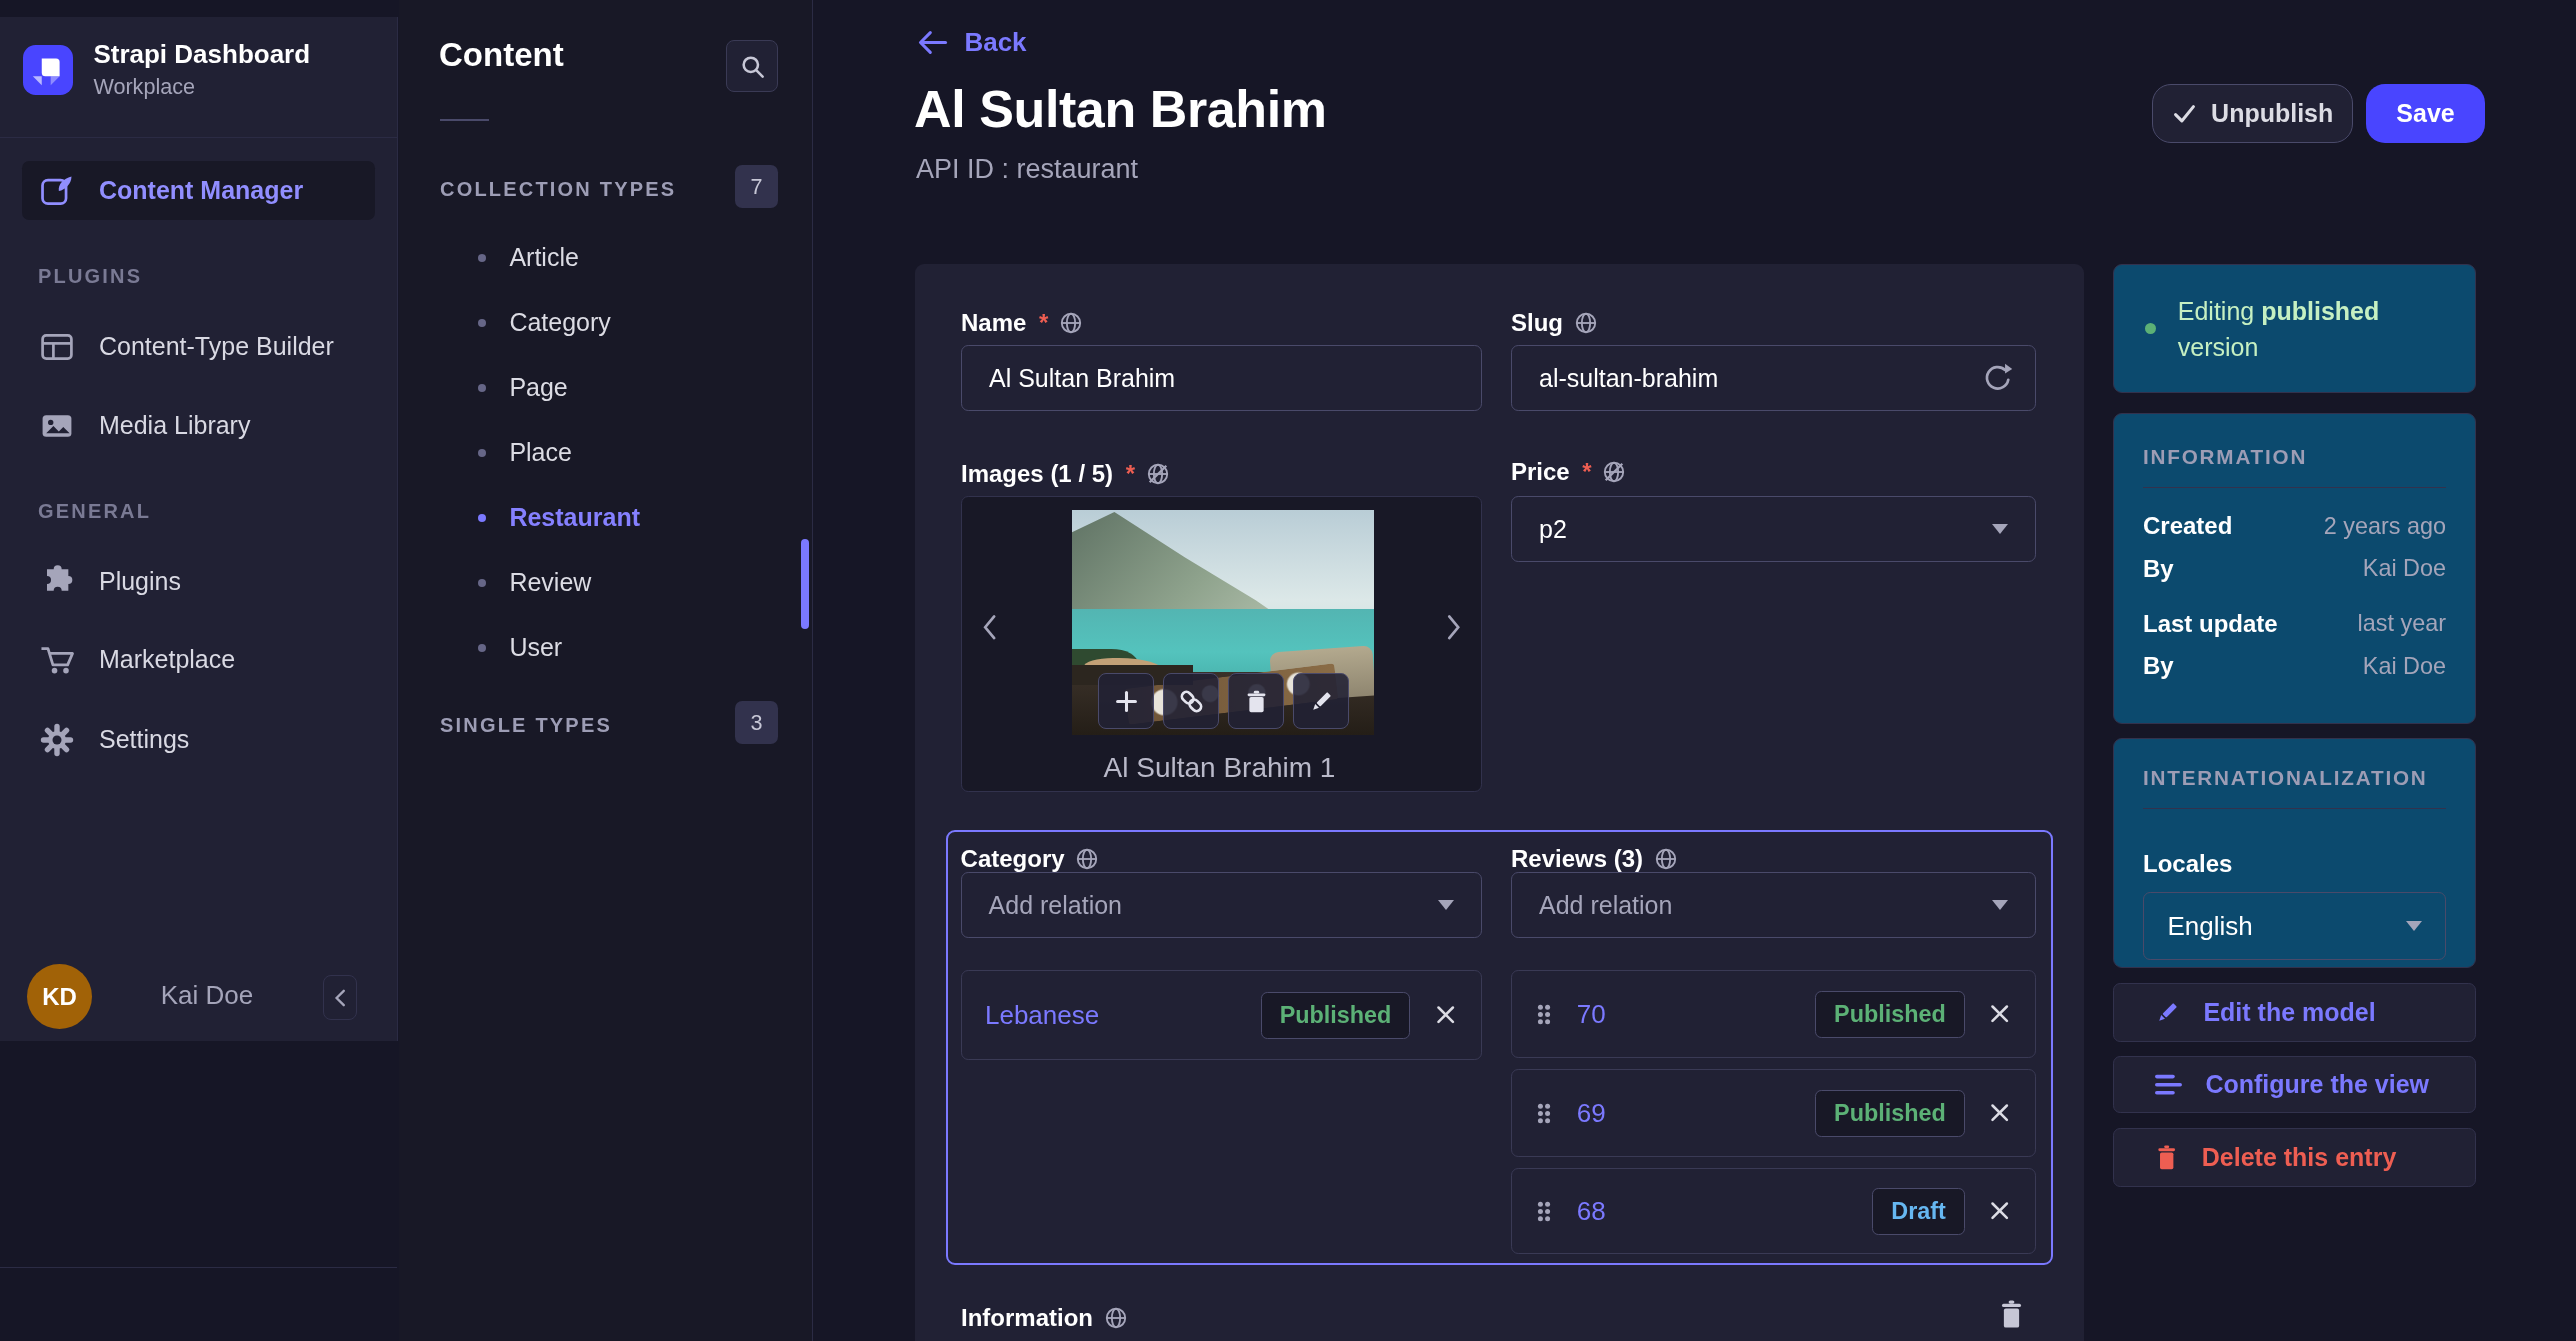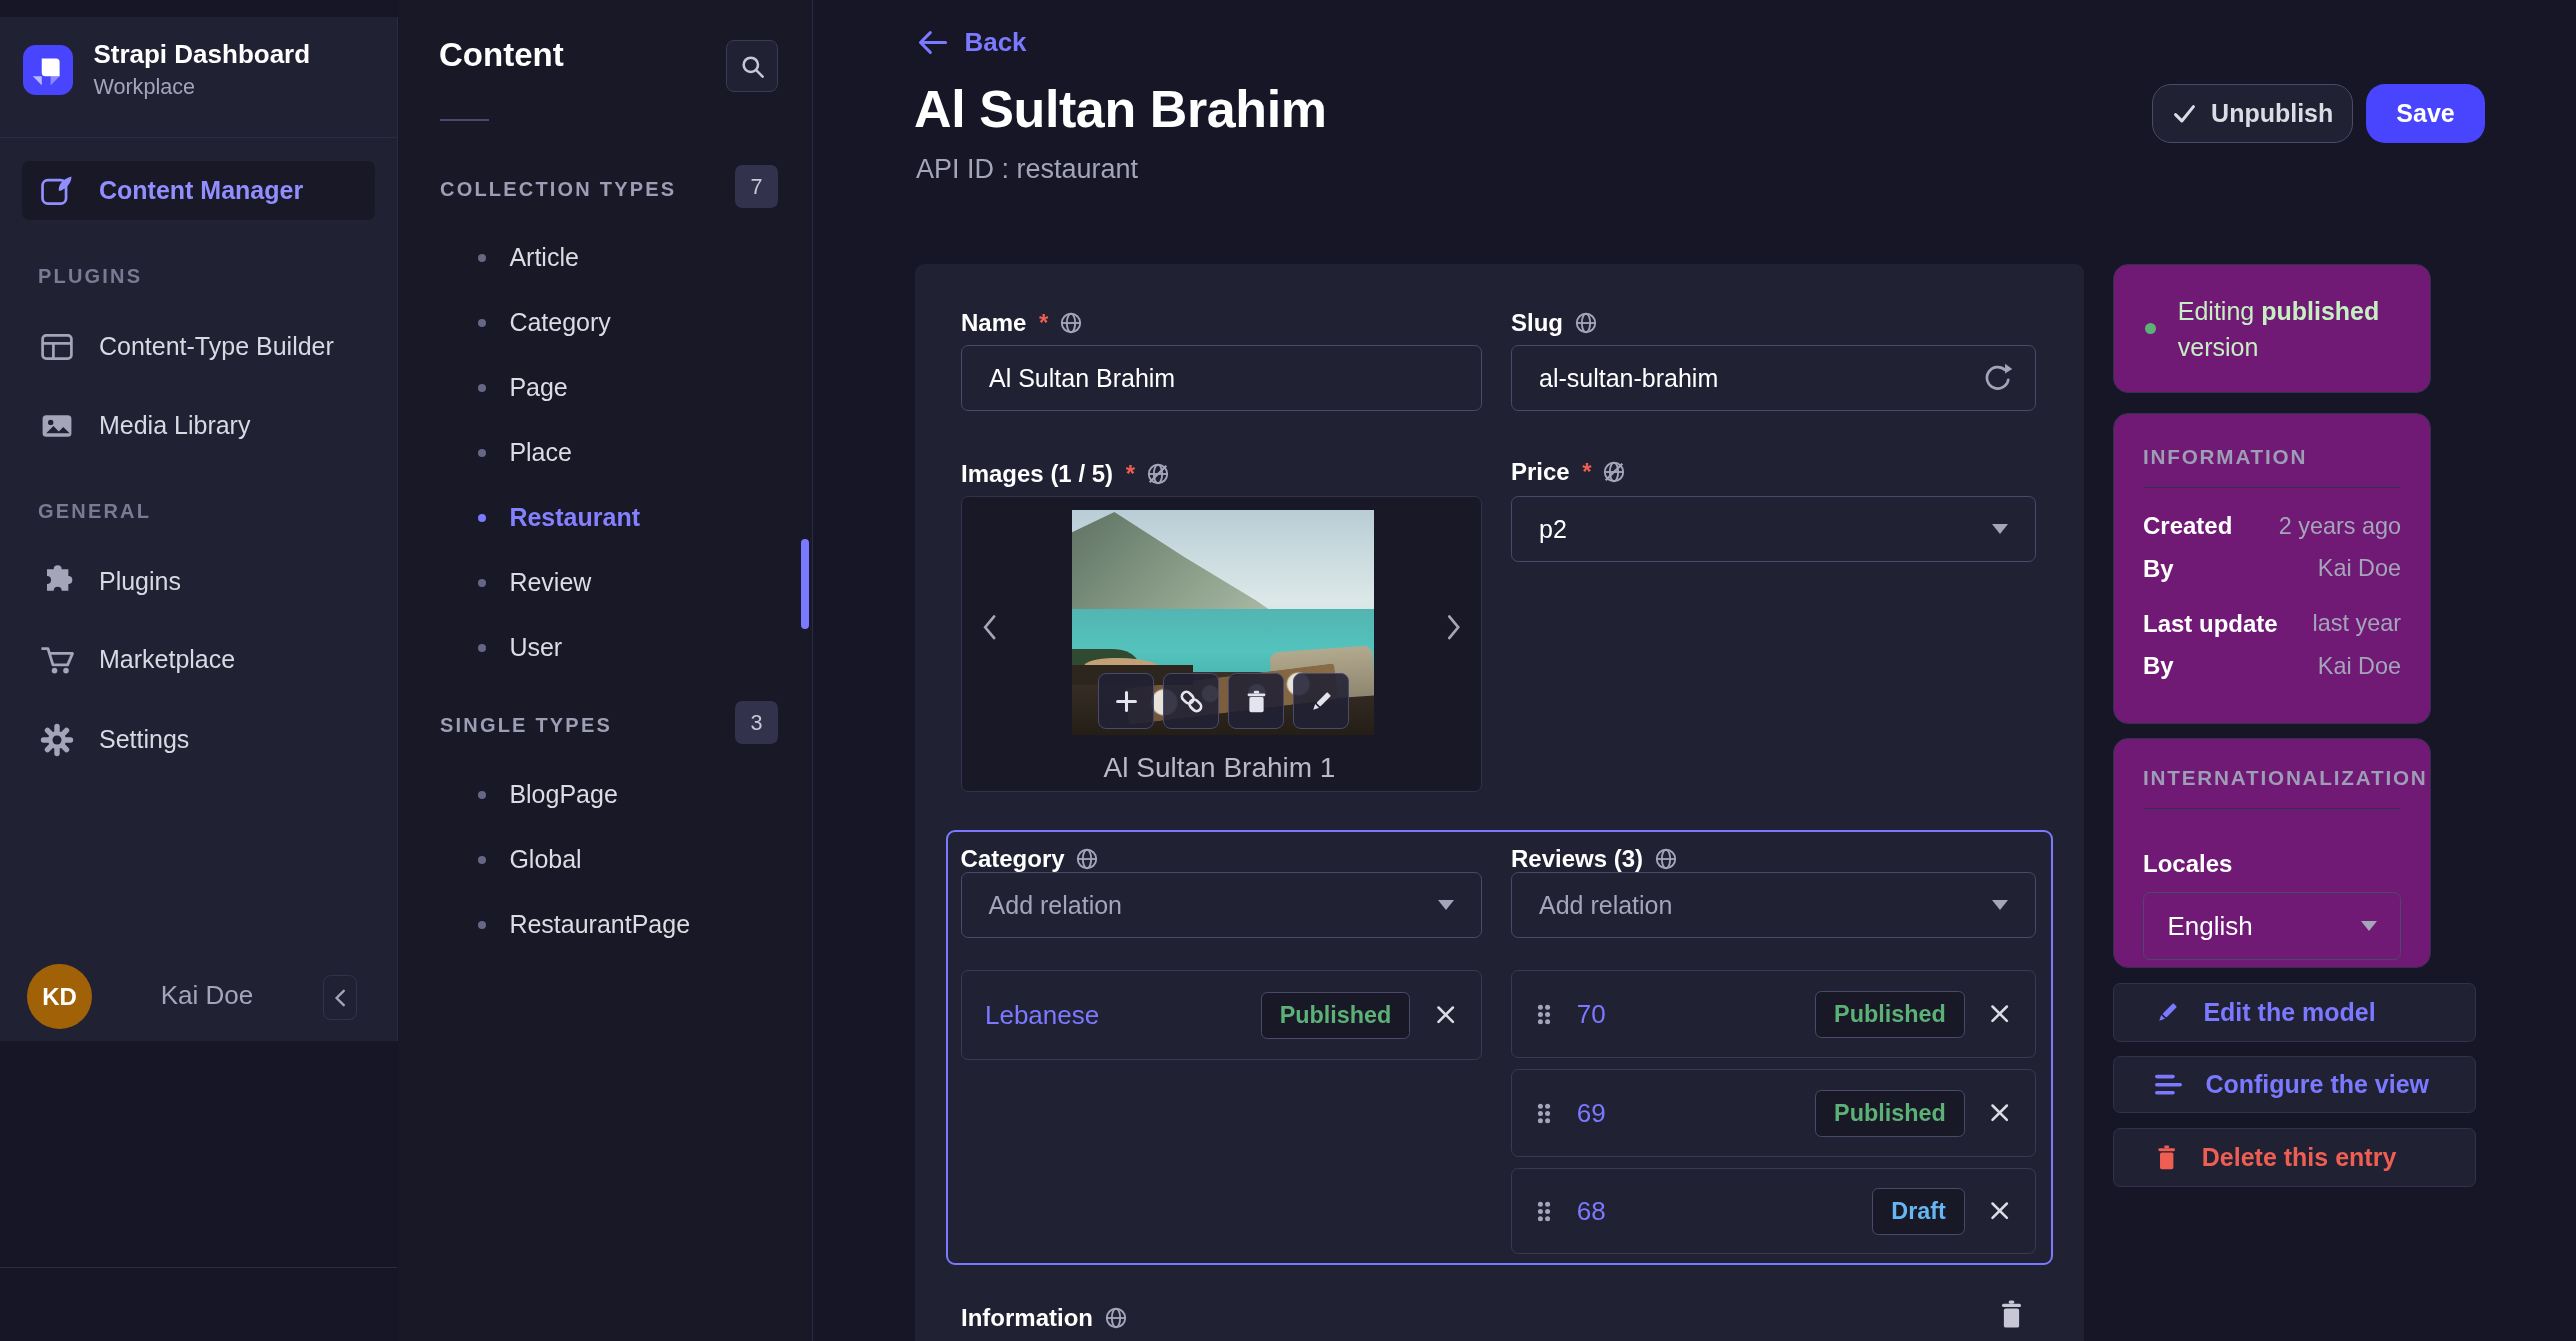--- a/index.html
+++ b/index.html
@@ -83,21 +83,21 @@
   .spacer{flex:1}
   .status-badge{background:#181826;border:0.9px solid #4a4a6a;border-radius:6.3px;padding:9px 18px;font-size:23.4px;font-weight:600;color:#5cb176}
   .status-badge.draft{color:#66b7f1}
   .xbtn{color:#dcdce4;cursor:pointer;display:flex}
   .dots{color:#a5a5ba;cursor:grab;display:flex}
 
   .info-bottom{position:absolute;left:46px;top:1040px;display:flex;align-items:center;gap:10.8px;font-size:24px;font-weight:600}
   .trash-bottom{position:absolute;left:1083px;top:1035px;color:#c7c7d6;cursor:pointer}
 
   
-  .pcard{position:absolute;left:2113px;width:318px;background:#701a75;border:0.9px solid #32324d;border-radius:15px}
+  .pcard{position:absolute;left:2113px;width:363px;background:#0c4a6e;border:0.9px solid #32324d;border-radius:9px}
   .editing-card{top:264px;height:129px;display:flex;align-items:center;gap:21.6px;padding:0 30.5px}
   .gdot{width:11.7px;height:11.7px;border-radius:50%;background:#5cb176;flex:none}
   .editing-text{font-size:25px;line-height:36px;color:#c6f0c2}
   .p-header{font-size:20.7px;font-weight:700;letter-spacing:1.8px;color:#9d9db5}
   .p-div{height:0.9px;background:#32324d;margin:18px 0 25px}
   .p-row{display:flex;justify-content:space-between;align-items:center;margin-bottom:14.4px}
   .p-row .l{font-size:24px;font-weight:600;color:#fff}
   .p-row .v{font-size:23.4px;color:#a5a5ba}
   .info-card{top:413px;height:311px;padding:30.5px 29px}
   .i18n-card{top:738px;height:230px;padding:27px 29px}
@@ -249,34 +249,20 @@
       </li>
     <li class="sub-item">
         <span class="bullet"></span>
         <span>User</span>
       </li>
   </ul>
 
   <div class="group-header" style="top:714px">SINGLE TYPES</div>
   <div class="count-badge" style="top:701px">3</div>
 
-  <ul class="sub-list" style="top:762px;list-style:none">
-    <li class="sub-item">
-        <span class="bullet"></span>
-        <span>BlogPage</span>
-      </li>
-    <li class="sub-item">
-        <span class="bullet"></span>
-        <span>Global</span>
-      </li>
-    <li class="sub-item">
-        <span class="bullet"></span>
-        <span>RestaurantPage</span>
-      </li>
-  </ul>
 
   <div class="scroll-thumb"></div>
 </aside>
 
 <div class="back-link">
   <svg width="34" height="27" viewBox="0 0 38 30" fill="none" stroke="#7b79ff" stroke-width="3.4" stroke-linecap="round" stroke-linejoin="round">
     <line x1="33" y1="15" x2="6" y2="15"></line>
       <polyline points="16,4 5,15 16,26"></polyline>
   </svg>
   <span>Back</span>

